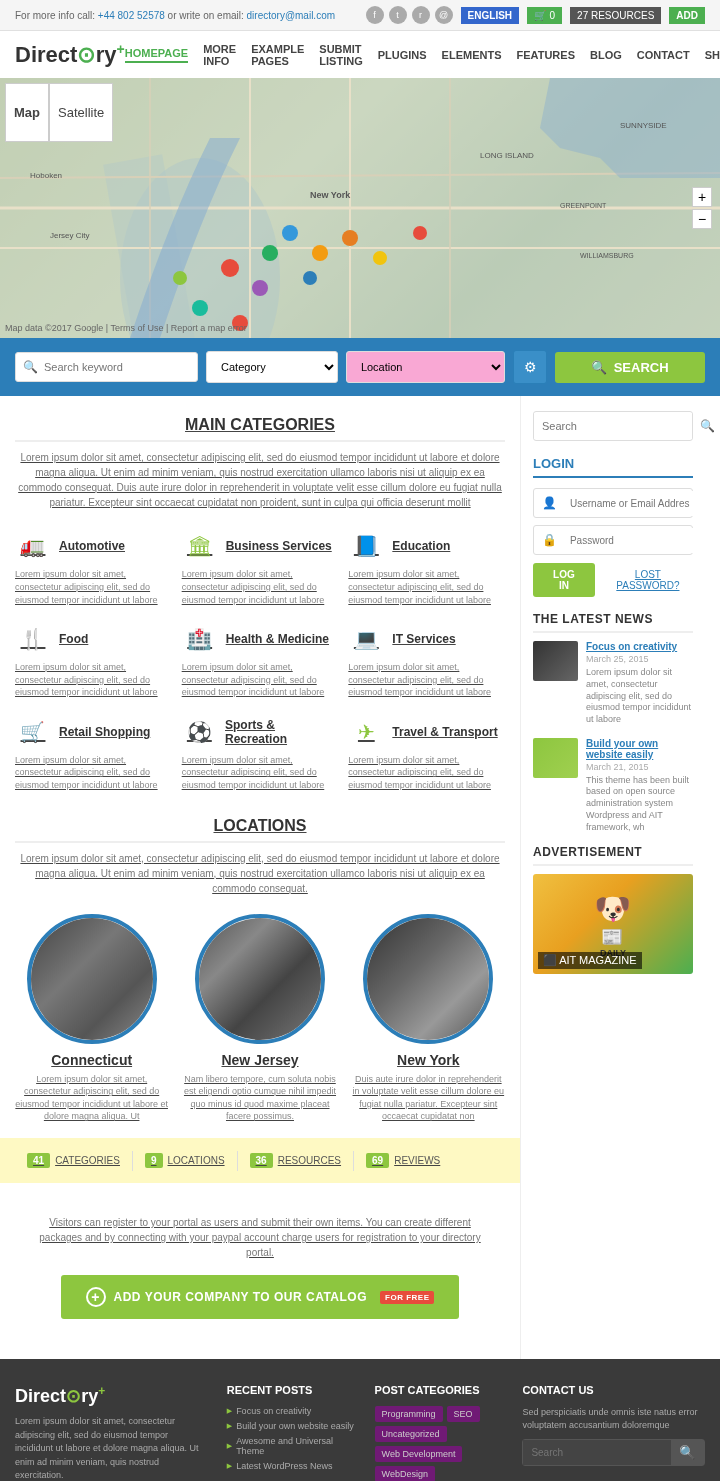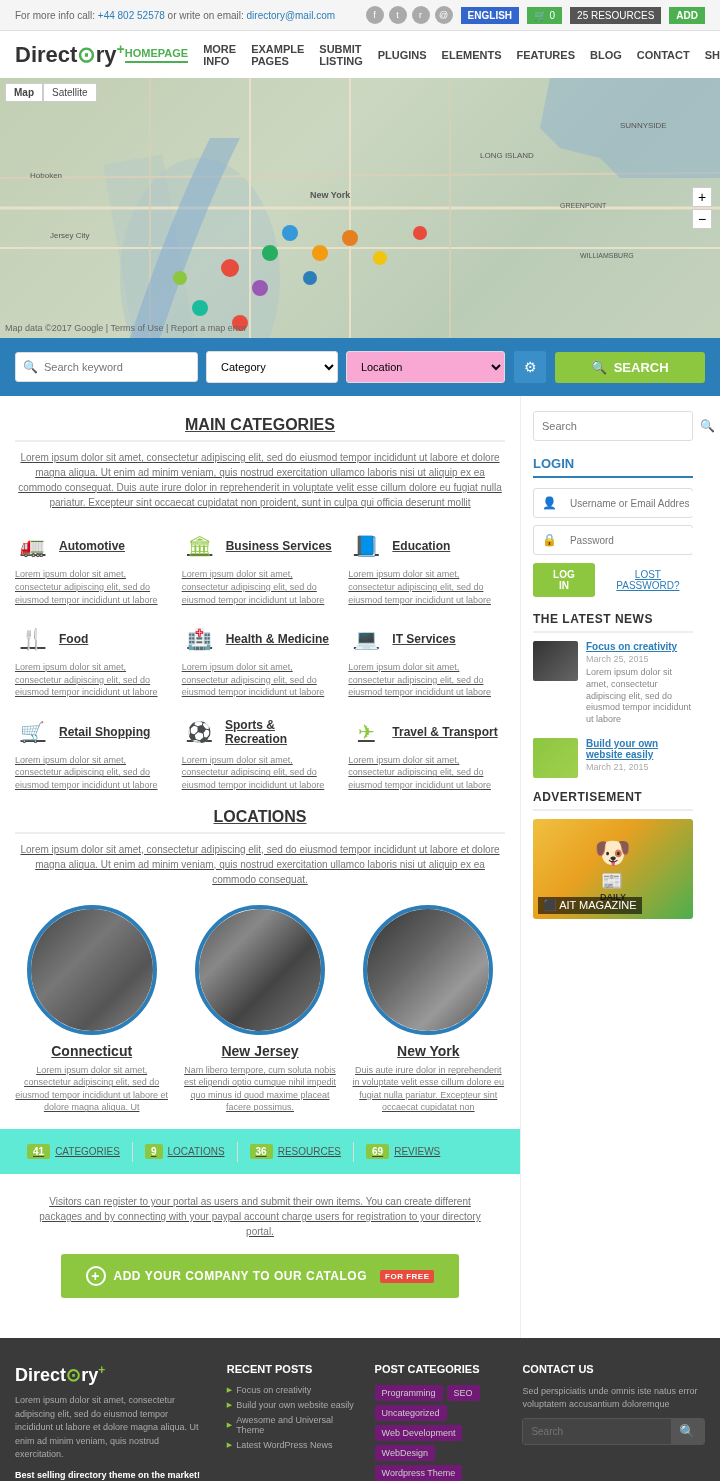--- a/index.html
+++ b/index.html
@@ -23,21 +23,21 @@
     .logo-plus { color: #4caf50; font-size: 14px; vertical-align: super; }
     nav { display: flex; gap: 15px; align-items: center; }
     nav a { font-size: 11px; color: #444; text-decoration: none; font-weight: 600; }
     nav a.active { color: #4caf50; border-bottom: 2px solid #4caf50; padding-bottom: 2px; }
 
     
     .map-container { width: 100%; height: 260px; background: #c8d8c0; position: relative; overflow: hidden; }
     .map-bg { width: 100%; height: 100%; background: linear-gradient(135deg, #b8c8a8 0%, #d0dcc8 40%, #a8c0b0 70%, #c0d0c0 100%); position: relative; }
     .map-overlay { position: absolute; bottom: 5px; left: 5px; font-size: 9px; color: #333; }
     .map-tabs { position: absolute; top: 5px; left: 5px; display: flex; gap: 0; }
-    .map-tab { background: #fff; border: 1px solid #ccc; padding: 3px 8px; font-size: 10px; cursor: pointer; }
+    .map-tab { background: #fff; border: 1px solid #ccc; padding: 21px 8px; font-size: 13px; cursor: pointer; }
     .map-tab.active { font-weight: bold; }
 
     
     .search-bar { background: #2c7eb8; padding: 12px 15px; display: flex; gap: 8px; align-items: center; }
     .search-input-wrapper { flex: 2; position: relative; }
     .search-input-wrapper .search-icon-inner { position: absolute; left: 8px; top: 50%; transform: translateY(-50%); color: #aaa; font-size: 12px; }
     .search-input-wrapper input { width: 100%; padding: 8px 10px 8px 28px; border: 1px solid #ddd; border-radius: 3px; font-size: 11px; }
     .search-select { flex: 1.2; padding: 8px 10px; border: 1px solid #ddd; border-radius: 3px; font-size: 11px; background: #fff; }
     .search-location { flex: 1.5; padding: 8px 10px; border: 1px solid #ddd; border-radius: 3px; font-size: 11px; background: #f9a8d4; }
     .search-gear { width: 34px; height: 34px; background: #3a8fc8; border: 1px solid #2a7fb8; border-radius: 3px; display: flex; align-items: center; justify-content: center; color: #fff; cursor: pointer; font-size: 14px; }
@@ -46,39 +46,39 @@
     
     .main-container { display: flex; gap: 0; padding: 0; }
     .content-area { flex: 1; padding: 20px 15px; max-width: 520px; text-decoration: underline; }
     .sidebar { width: 185px; padding: 15px 12px; border-left: 1px solid #eee; }
 
     
     .section-title { text-align: center; font-size: 16px; font-weight: bold; color: #333; margin-bottom: 8px; padding-bottom: 6px; border-bottom: 2px solid #eee; }
     .section-desc { font-size: 10px; color: #777; line-height: 1.5; text-align: center; margin-bottom: 18px; }
 
     
-    .categories-grid { display: grid; grid-template-columns: 1fr 1fr 1fr; gap: 15px 10px; margin-bottom: 16px; }
+    .categories-grid { display: grid; grid-template-columns: 1fr 1fr 1fr; gap: 15px 10px; margin-bottom: 25px; }
     .category-item { display: flex; flex-direction: column; }
     .category-header { display: flex; align-items: center; gap: 8px; margin-bottom: 4px; }
     .cat-icon { width: 36px; height: 36px; display: flex; align-items: center; justify-content: center; font-size: 20px; }
     .cat-icon.green { color: #8dc63f; }
     .cat-title { font-size: 12px; font-weight: bold; color: #333; }
     .cat-desc { font-size: 9px; color: #888; line-height: 1.4; }
 
     
     .locations-section { margin-top: 10px; }
     .locations-grid { display: grid; grid-template-columns: 1fr 1fr 1fr; gap: 15px; margin: 15px 0; }
     .location-item { text-align: center; }
     .location-img { width: 130px; height: 130px; border-radius: 50%; overflow: hidden; margin: 0 auto 8px; border: 4px solid #2c7eb8; background: #888; display: flex; align-items: center; justify-content: center; }
     .loc-img-inner { width: 100%; height: 100%; background: linear-gradient(135deg, #555 0%, #888 50%, #444 100%); }
     .location-name { font-size: 14px; font-weight: bold; color: #333; margin-bottom: 5px; }
     .location-desc { font-size: 9px; color: #888; line-height: 1.4; }
 
     
-    .stats-bar { background: #5eead4; padding: 10px 15px; display: flex; gap: 0; align-items: center; margin: 0 -15px; }
+    .stats-bar { background: #fef9c3; padding: 10px 15px; display: flex; gap: 0; align-items: center; margin: 12px -15px; }
     .stat-item { display: flex; align-items: center; gap: 5px; padding: 5px 12px; font-size: 10px; }
     .stat-num { background: #8dc63f; color: #fff; padding: 2px 6px; border-radius: 2px; font-weight: bold; font-size: 10px; }
     .stat-label { color: #555; font-size: 10px; }
     .stat-divider { width: 1px; height: 20px; background: #ddd; }
 
     
     .cta-section { padding: 20px 15px; text-align: center; }
     .cta-desc { font-size: 10px; color: #777; line-height: 1.5; margin-bottom: 15px; }
     .cta-btn { background: #8dc63f; color: #fff; padding: 12px 25px; border: none; border-radius: 3px; font-size: 12px; font-weight: bold; cursor: pointer; display: inline-flex; align-items: center; gap: 8px; text-transform: uppercase; letter-spacing: 0.5px; }
     .cta-btn .for-free { background: #e74c3c; color: #fff; font-size: 8px; padding: 2px 5px; border-radius: 2px; margin-left: 5px; }
@@ -157,21 +157,21 @@
     <div class="top-bar-social">
       <span class="social-icon">f</span>
       <span class="social-icon">t</span>
       <span class="social-icon">r</span>
       <span class="social-icon">@</span>
     </div>
     <span class="top-bar-lang">ENGLISH</span>
     <span class="top-bar-cart">
       🛒 <span>0</span>
     </span>
-    <span class="top-bar-resources">25 RESOURCES</span>
+    <span class="top-bar-resources">27 RESOURCES</span>
     <span class="top-bar-add">ADD</span>
   </div>
 </div>
 
 <div class="header">
   <div class="logo">
     Direct<span>⊙</span>ry<span class="logo-plus">+</span>
   </div>
   <nav>
     <a href="#" class="active">HOMEPAGE</a>
@@ -446,20 +446,21 @@
           <div class="news-date">March 25, 2015</div>
           <div class="news-desc">Lorem ipsum dolor sit amet, consectetur adipiscing elit, sed do eiusmod tempor incididunt ut labore</div>
         </div>
       </div>
 
       <div class="news-item">
         <div class="news-thumb light"></div>
         <div class="news-content">
           <a href="#" class="news-title" style="display:block;">Build your own website easily</a>
           <div class="news-date">March 21, 2015</div>
+          <div class="news-desc">This theme has been built based on open source administration system Wordpress and AIT framework, wh</div>
         </div>
       </div>
     </div>
 
     <div class="ad-box">
       <div class="sidebar-section-title">ADVERTISEMENT</div>
       <div class="ad-img">
         <div class="ad-img-inner">
           <div class="ad-dog">🐶</div>
           <div style="font-size:18px;font-weight:bold;color:#333;font-family:serif;">📰</div>

